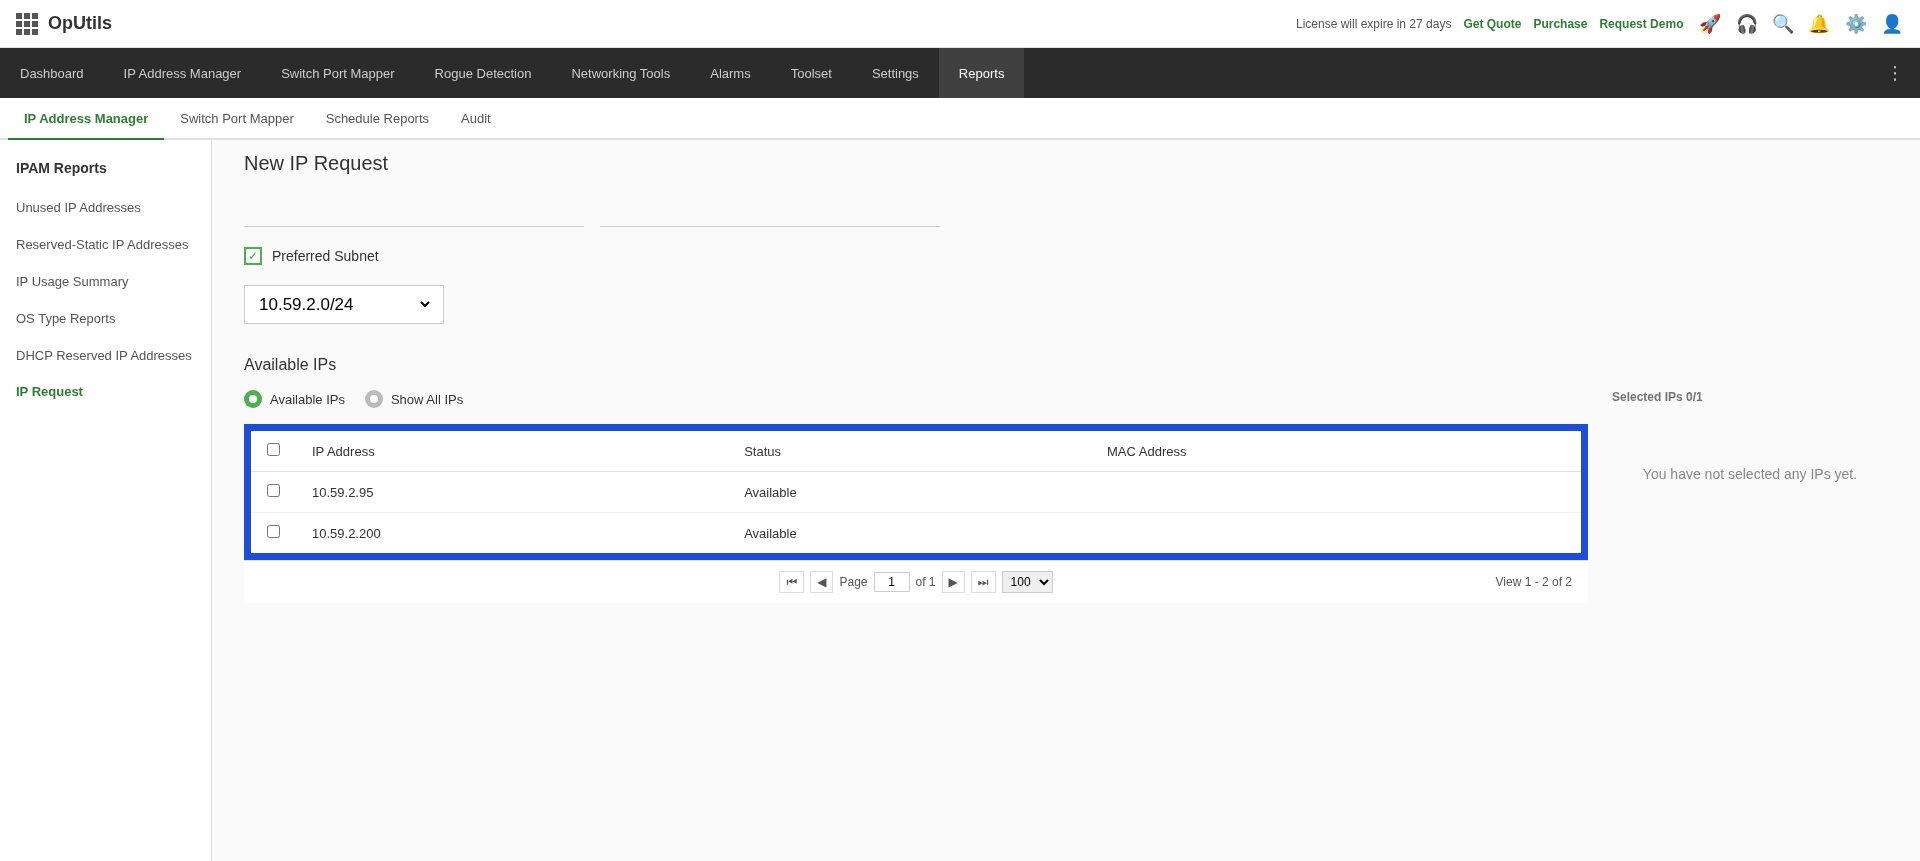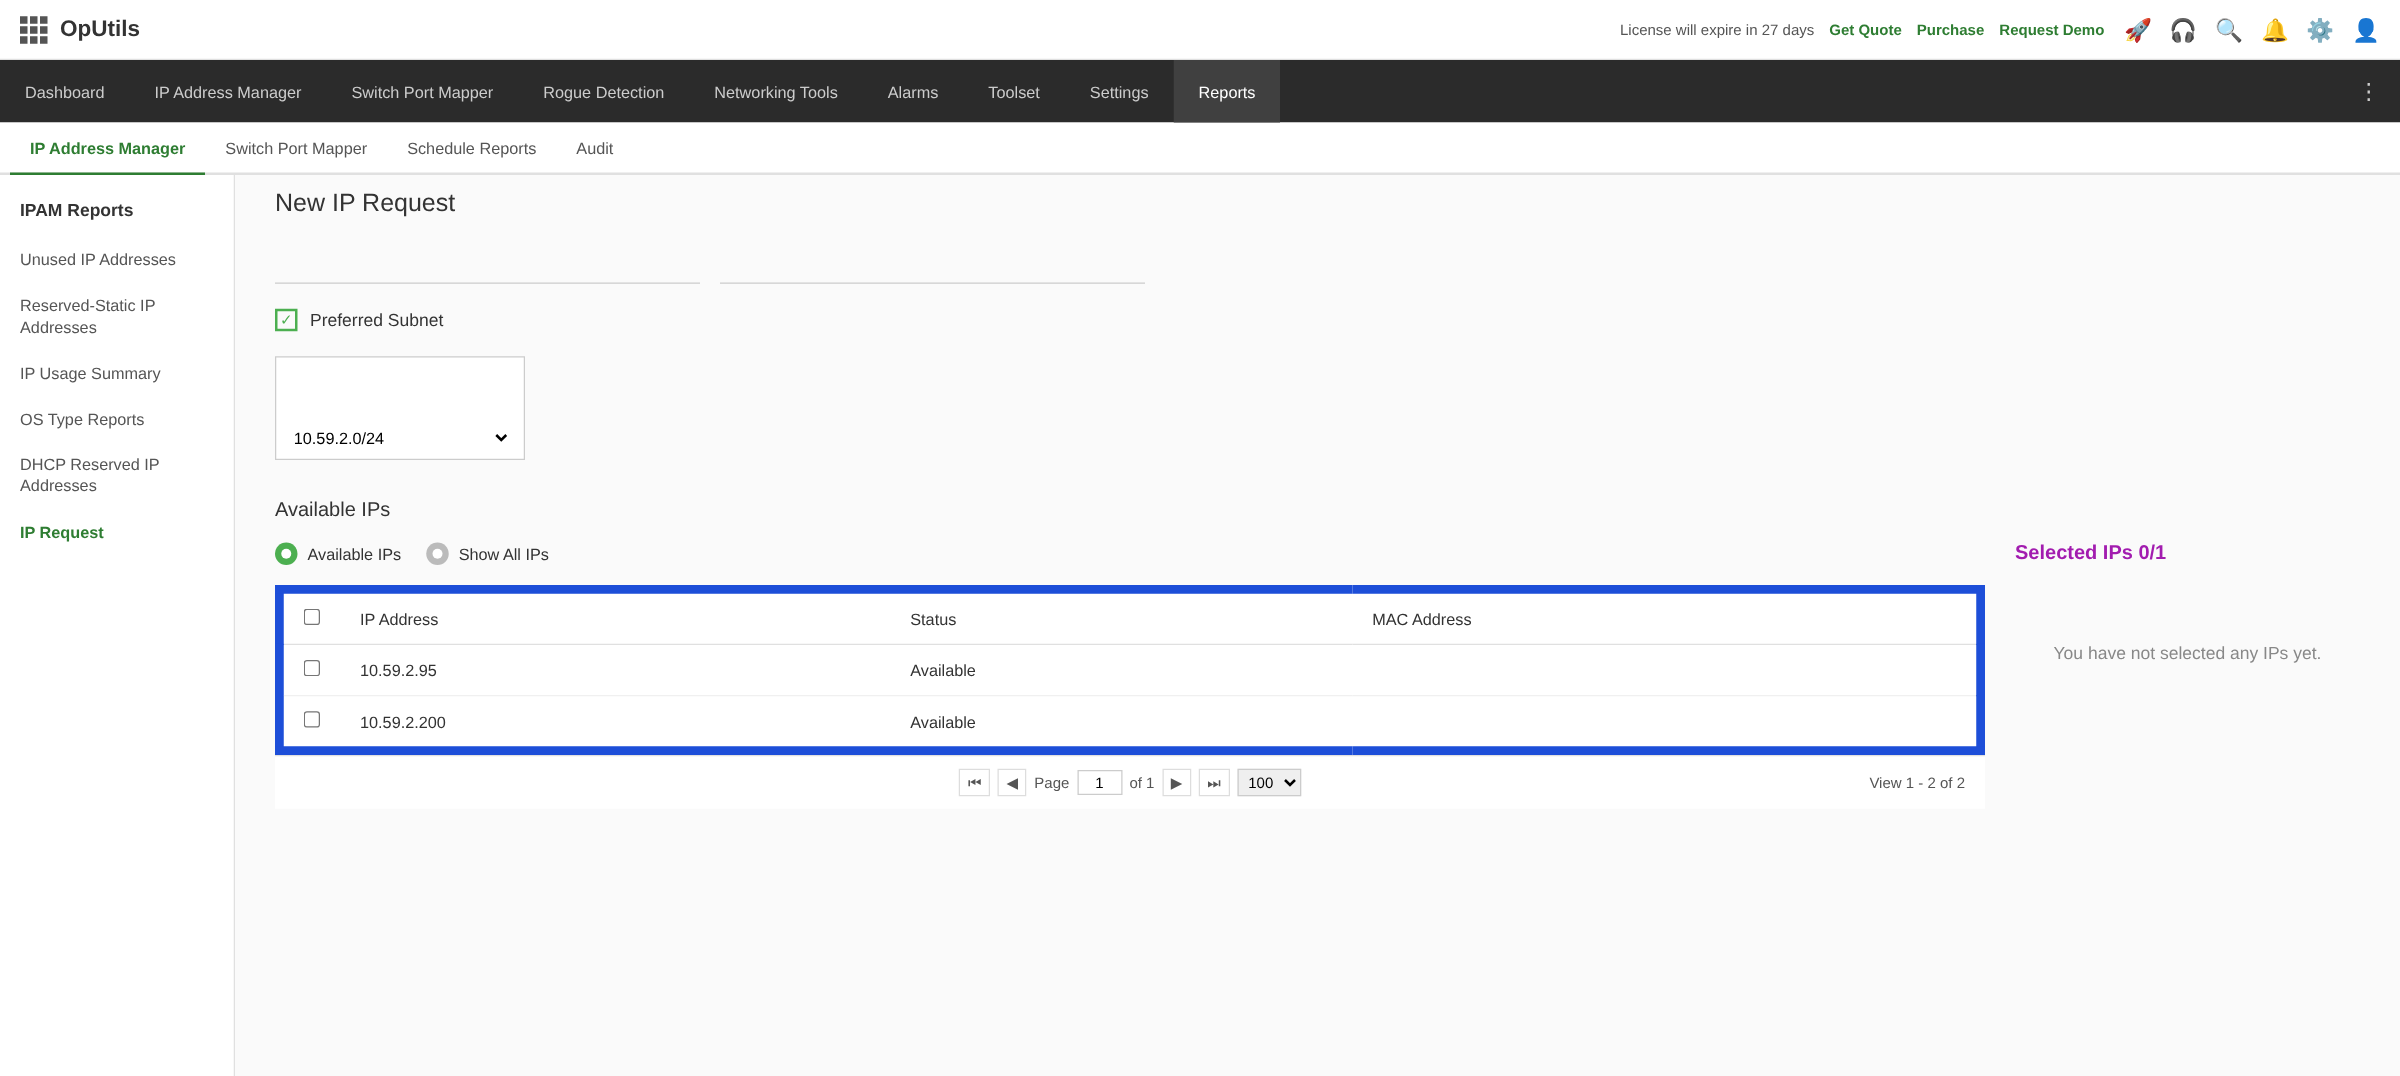--- a/index.html
+++ b/index.html
@@ -119,21 +119,21 @@
     }
 
     
     .layout {
       display: flex;
       min-height: calc(100vh - 140px);
     }
 
     
     .sidebar {
-      width: 188px;
+      width: 212px;
       background: #fff;
       border-right: 1px solid #e0e0e0;
       padding: 20px 0;
       flex-shrink: 0;
     }
     .sidebar-title {
       font-size: 14px;
       font-weight: bold;
       color: #333;
       padding: 0 16px 14px 16px;
@@ -219,25 +219,24 @@
       background: #fff;
       min-width: 200px;
       display: flex;
       align-items: center;
       justify-content: space-between;
       cursor: pointer;
     }
     .subnet-select select {
       border: none;
       outline: none;
-      font-size: 13px;
+      font-size: 17px;
       background: transparent;
       width: 100%;
       cursor: pointer;
-      margin-top: 48px;
     }
 
     
     .section-title {
       font-size: 16px;
       color: #333;
       margin-bottom: 16px;
       font-weight: normal;
     }
 
@@ -298,22 +297,22 @@
     }
     .table-area {
       flex: 1;
     }
     .selected-panel {
       width: 300px;
       flex-shrink: 0;
       padding-left: 24px;
     }
     .selected-panel-title {
-      font-size: 16px;
-      color: #a21caf;
+      font-size: 12px;
+      color: #737373;
       font-weight: bold;
       margin-bottom: 16px;
     }
     .selected-panel-empty {
       text-align: center;
       color: #888;
       font-size: 14px;
       margin-top: 60px;
       line-height: 1.5;
     }

